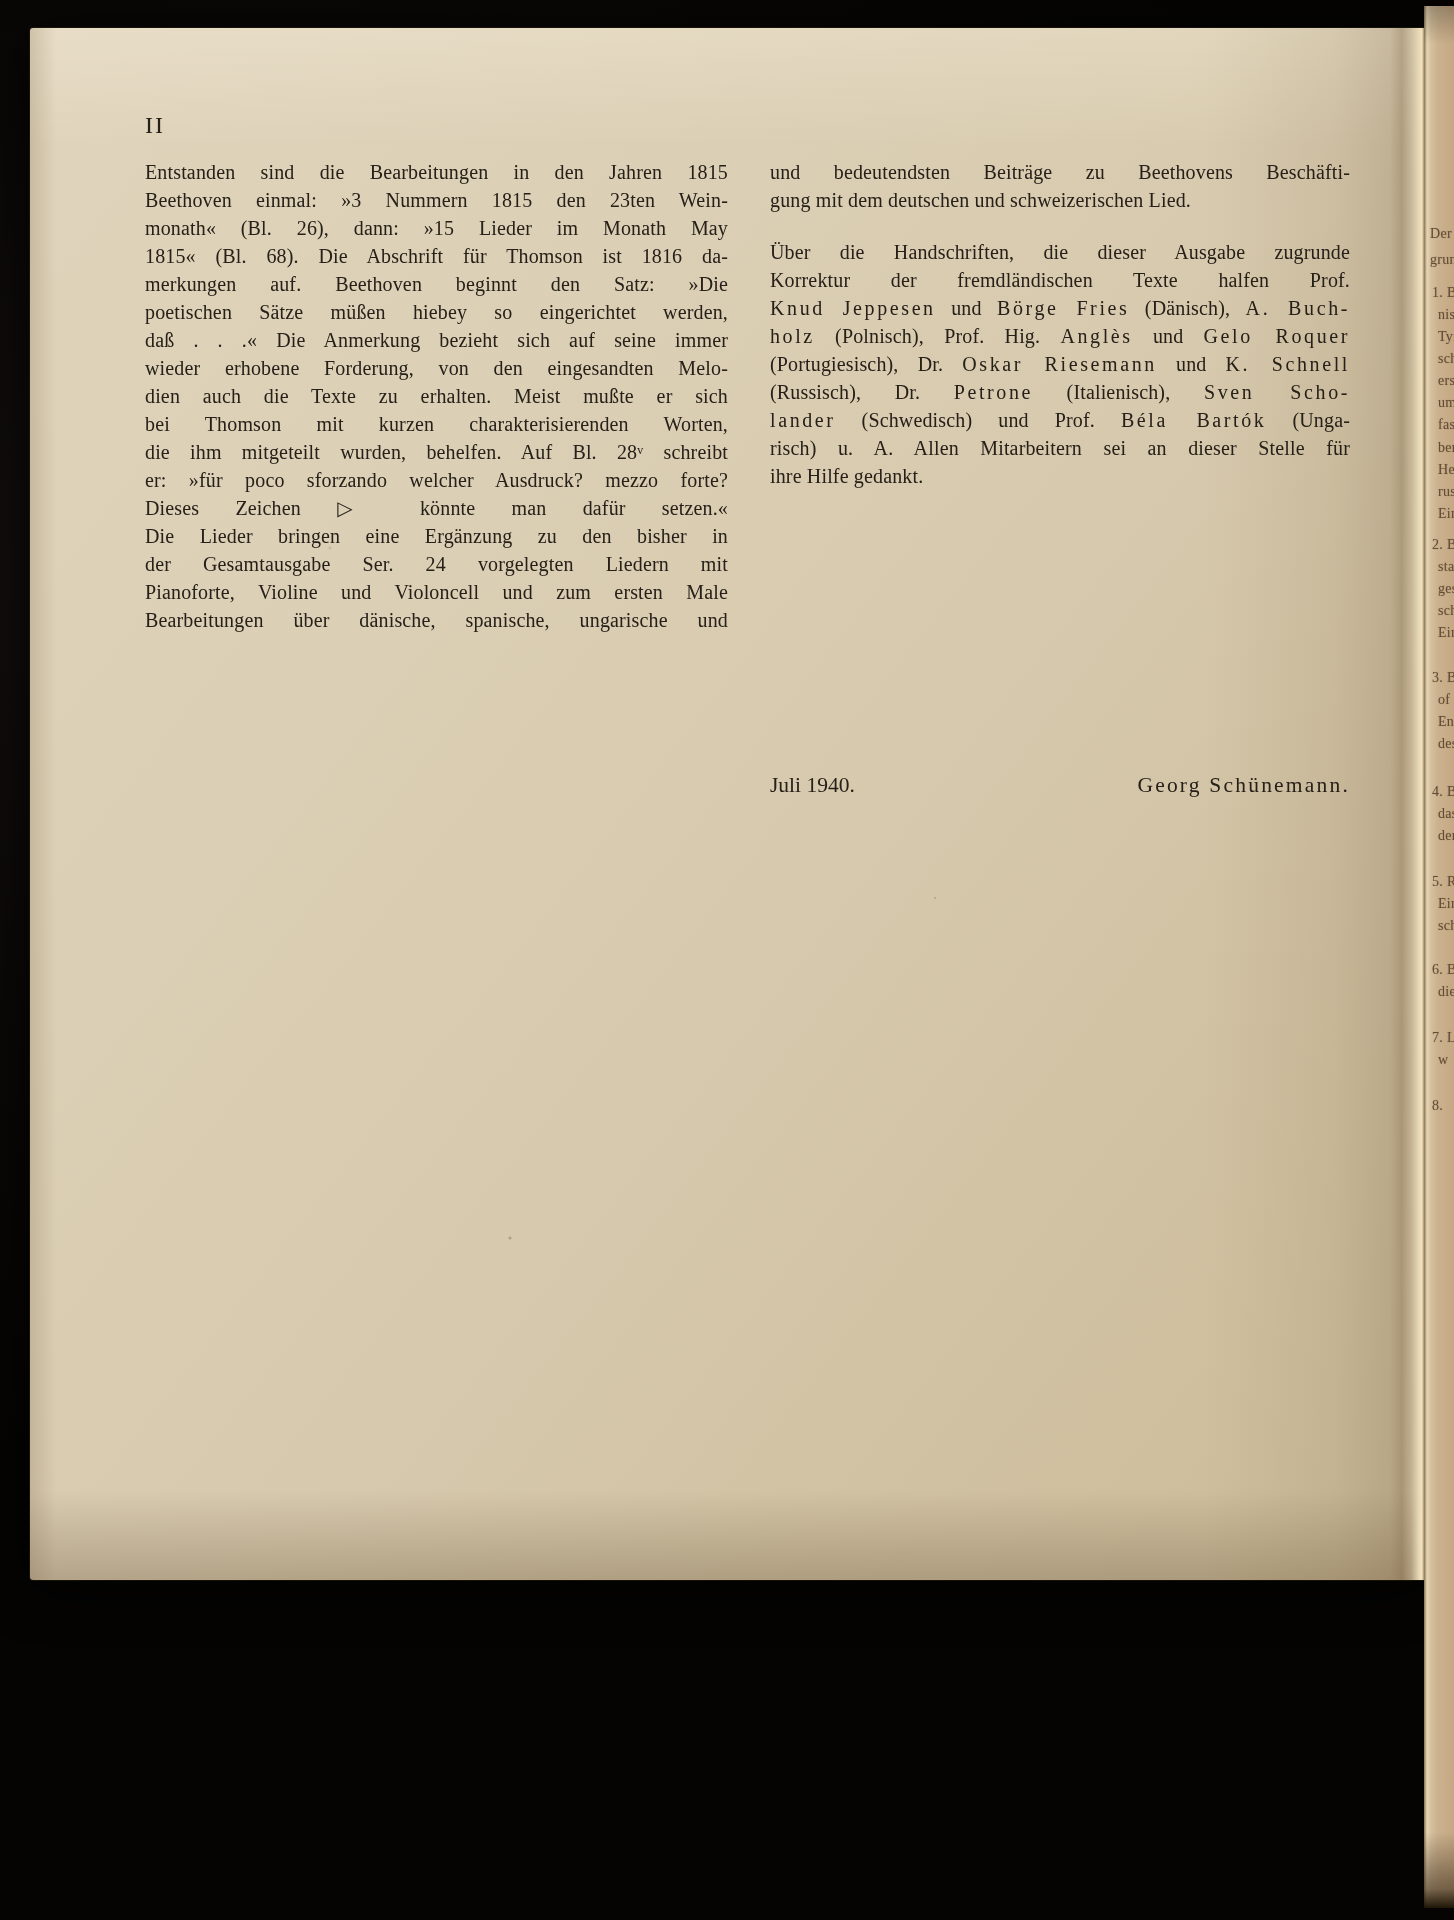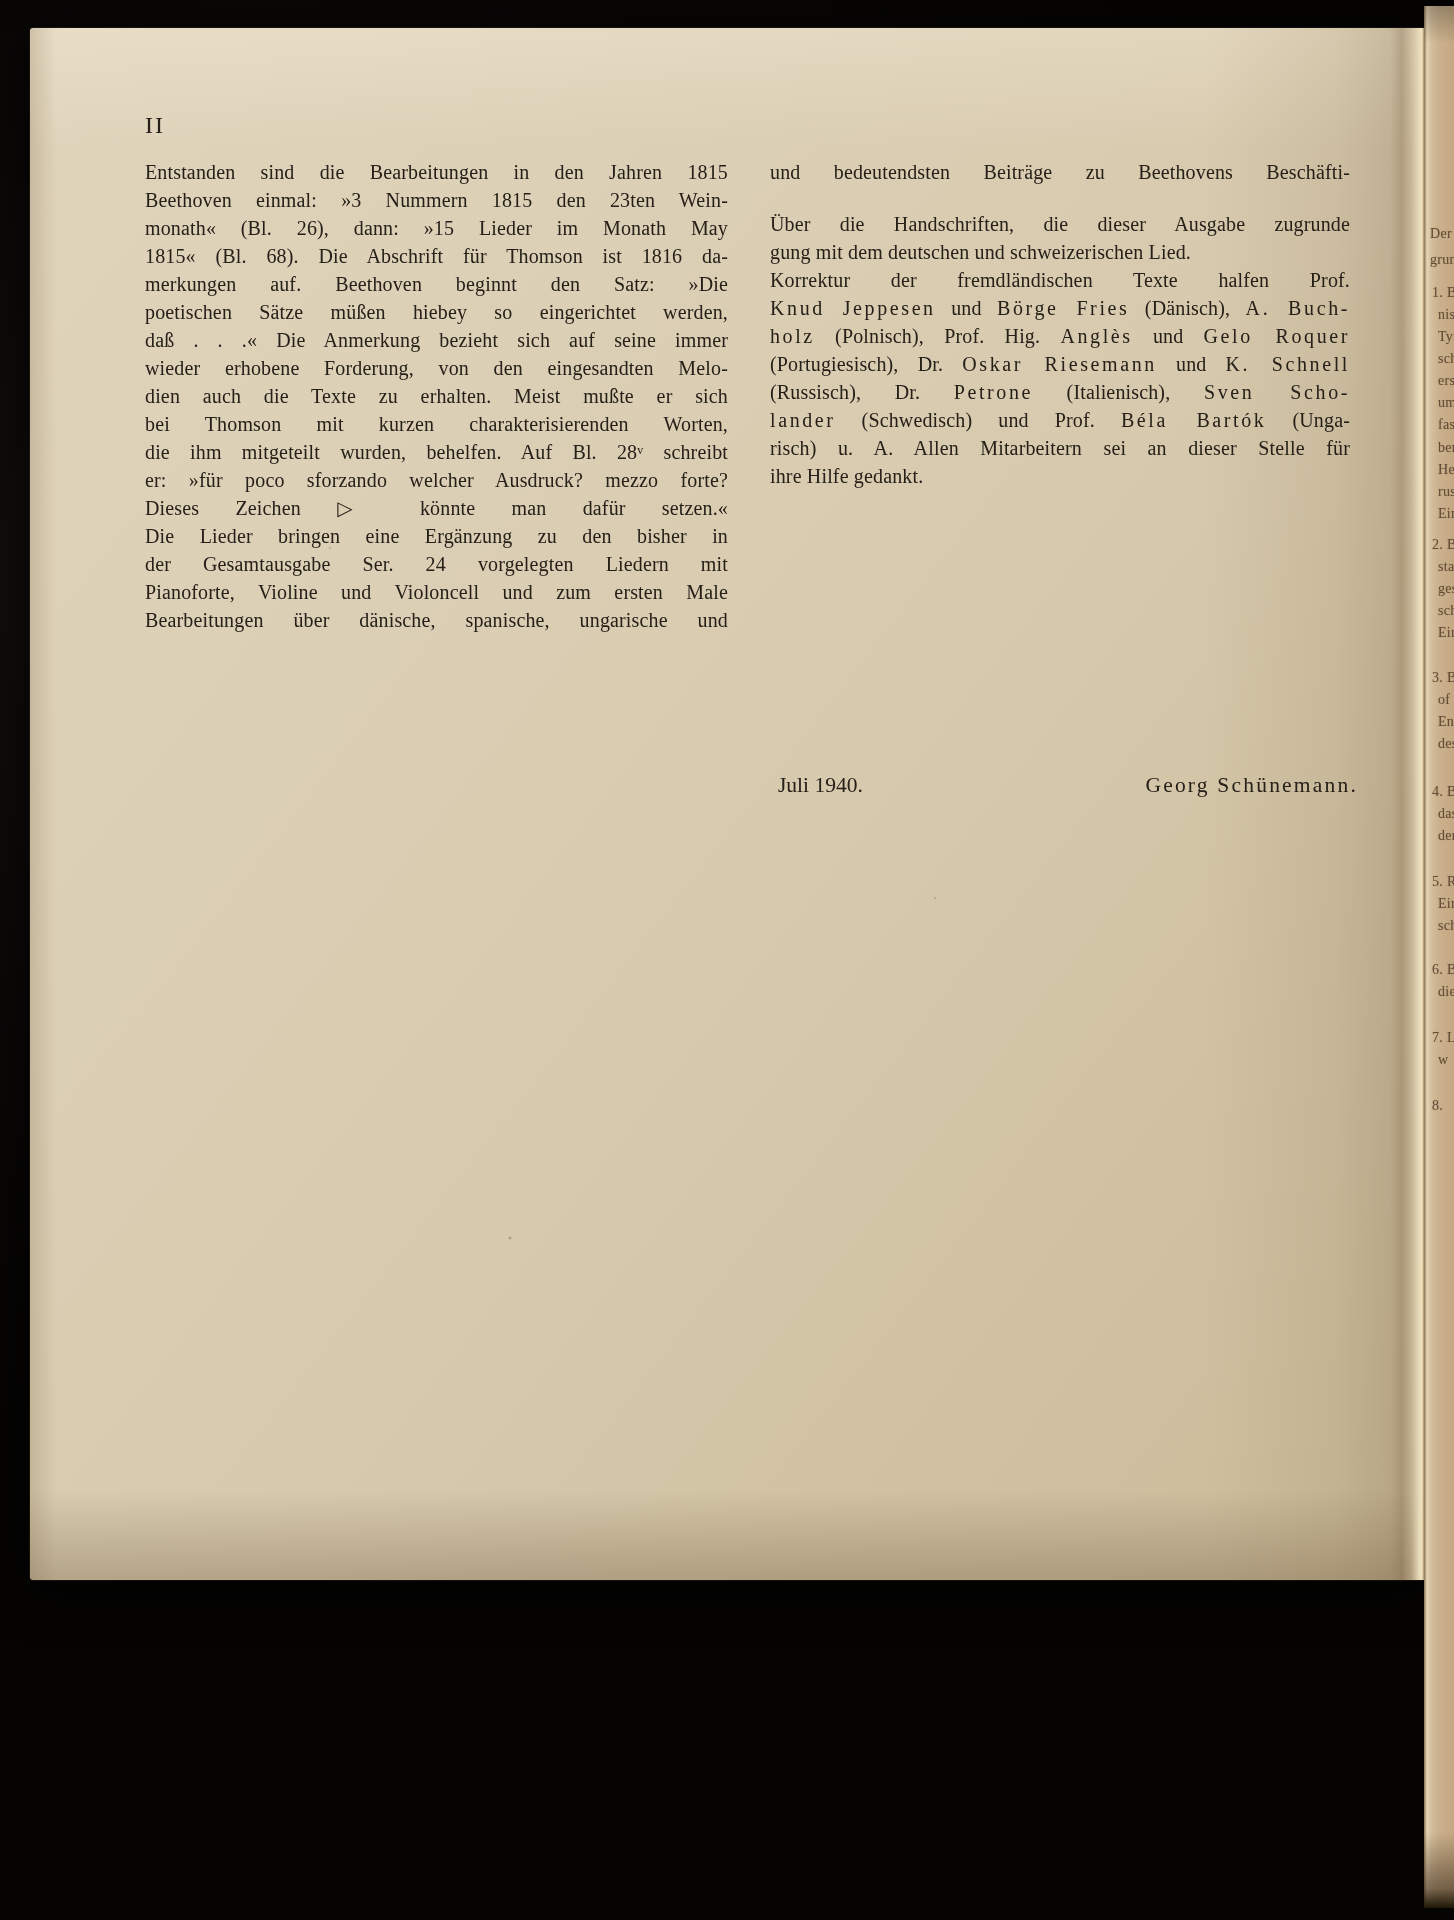--- a/index.html
+++ b/index.html
@@ -41,21 +41,21 @@
   .line{
     font-size:20px;line-height:28px;height:28px;white-space:normal;
     text-align:justify;text-align-last:justify;letter-spacing:.15px;
   }
   .line.last{text-align-last:left;}
   .line.gap{margin-top:24px;}
   .sperr{letter-spacing:2.6px;}
   .date-row{
     position:absolute;left:740px;top:745px;width:580px;
     display:flex;justify-content:space-between;align-items:flex-start;
-    font-size:21.5px;color:#262019;margin-left:8px;
+    font-size:21.5px;color:#262019;
   }
   .date-row .sig{letter-spacing:2.2px;}
   
   .edge-strip{
     position:absolute;left:1424px;top:6px;width:30px;height:1902px;overflow:hidden;
     background:
       linear-gradient(to bottom, rgba(0,0,0,.25) 0%, rgba(0,0,0,0) 2%, rgba(0,0,0,0) 96%, rgba(60,44,26,.6) 99%, #201708 100%),
       linear-gradient(to right, #8a7252 0px, #e6d6b4 3px, #d5bf9d 7px, #cbb28e 14px, #c5a883 30px);
   }
   .frag{
@@ -83,22 +83,22 @@
       <div class="line">die ihm mitgeteilt wurden, behelfen. Auf Bl. 28ᵛ schreibt</div>
       <div class="line">er: »für poco sforzando welcher Ausdruck? mezzo forte?</div>
       <div class="line">Dieses Zeichen ▷ könnte man dafür setzen.«</div>
       <div class="line">Die Lieder bringen eine Ergänzung zu den bisher in</div>
       <div class="line">der Gesamtausgabe Ser. 24 vorgelegten Liedern mit</div>
       <div class="line">Pianoforte, Violine und Violoncell und zum ersten Male</div>
       <div class="line">Bearbeitungen über dänische, spanische, ungarische und</div>
     </div>
   <div class="col" id="col-right">
       <div class="line">und bedeutendsten Beiträge zu Beethovens Beschäfti-</div>
+      <div class="line last">gung mit dem deutschen und schweizerischen Lied.</div>
       <div class="line gap">Über die Handschriften, die dieser Ausgabe zugrunde</div>
-      <div class="line last">gung mit dem deutschen und schweizerischen Lied.</div>
       <div class="line">Korrektur der fremdländischen Texte halfen Prof.</div>
       <div class="line"><span class="sperr">Knud Jeppesen</span><span> und </span><span class="sperr">Börge Fries</span><span> (Dänisch), </span><span class="sperr">A. Buch-</span></div>
       <div class="line"><span class="sperr">holz</span><span> (Polnisch), Prof. Hig. </span><span class="sperr">Anglès</span><span> und </span><span class="sperr">Gelo Roquer</span></div>
       <div class="line"><span>(Portugiesisch), Dr. </span><span class="sperr">Oskar Riesemann</span><span> und </span><span class="sperr">K. Schnell</span></div>
       <div class="line"><span>(Russisch), Dr. </span><span class="sperr">Petrone</span><span> (Italienisch), </span><span class="sperr">Sven Scho-</span></div>
       <div class="line"><span class="sperr">lander</span><span> (Schwedisch) und Prof. </span><span class="sperr">Béla Bartók</span><span> (Unga-</span></div>
       <div class="line">risch) u. A. Allen Mitarbeitern sei an dieser Stelle für</div>
       <div class="line last">ihre Hilfe gedankt.</div>
     </div>
   <div class="date-row">

